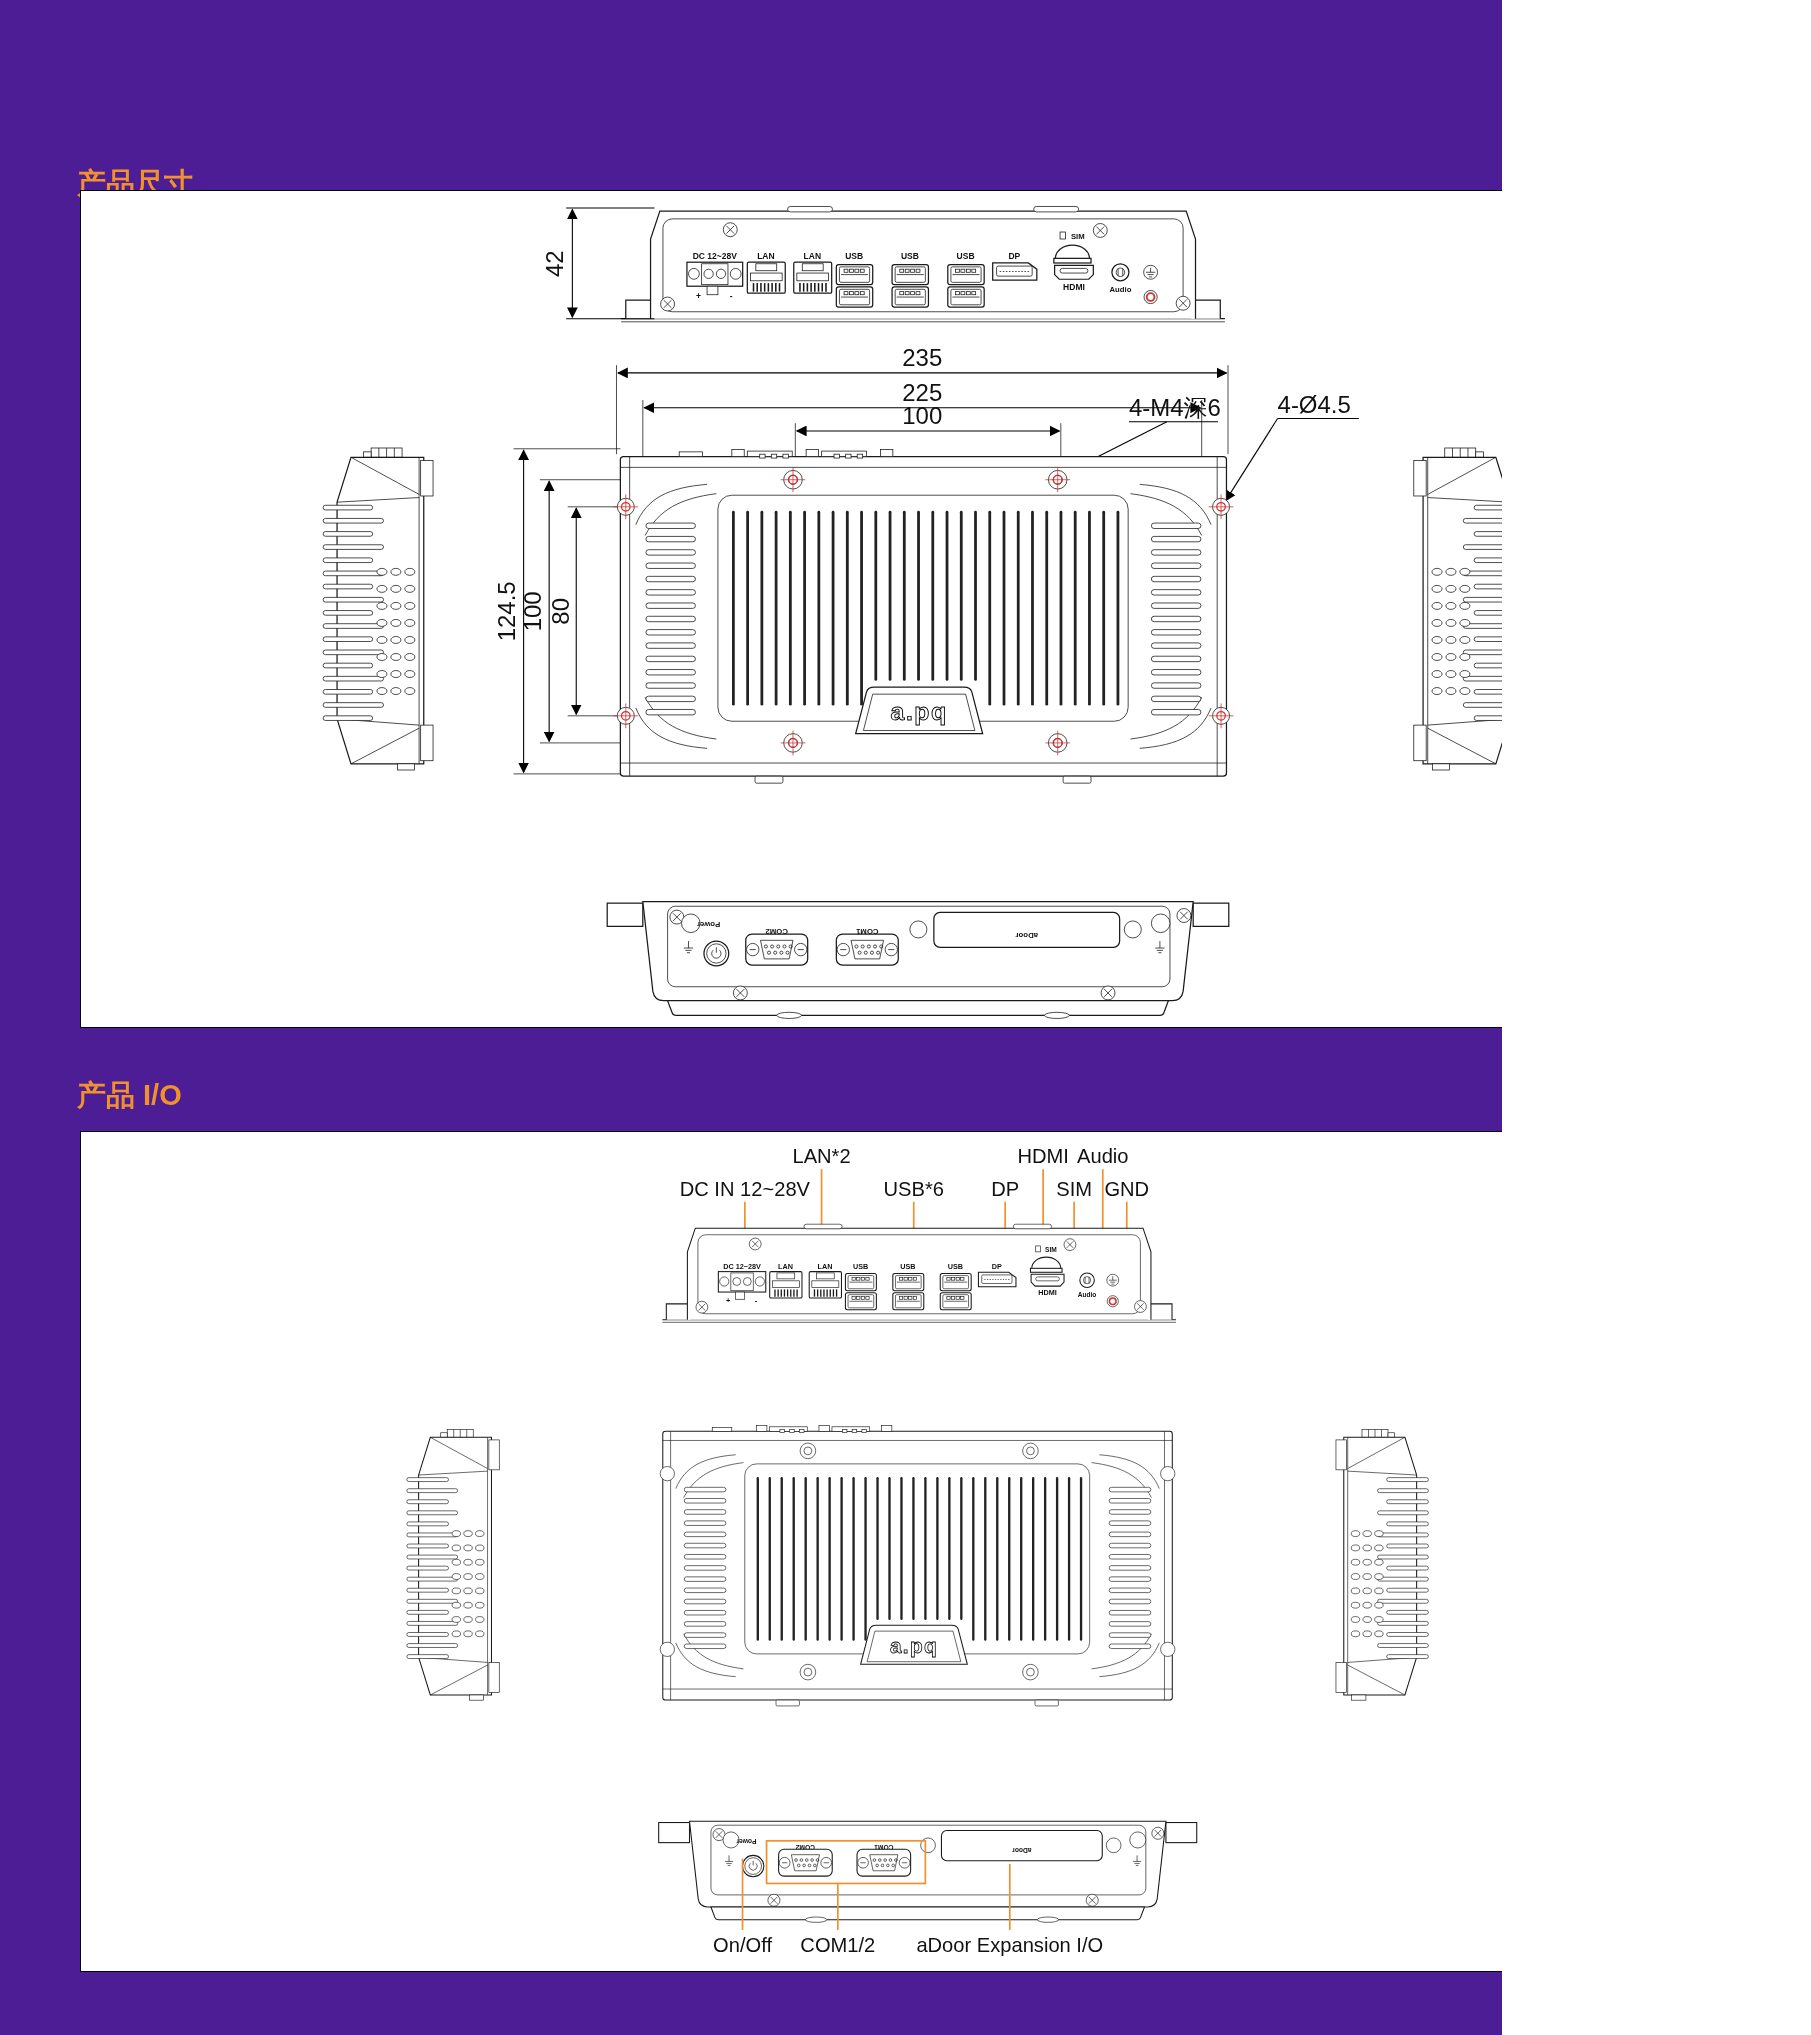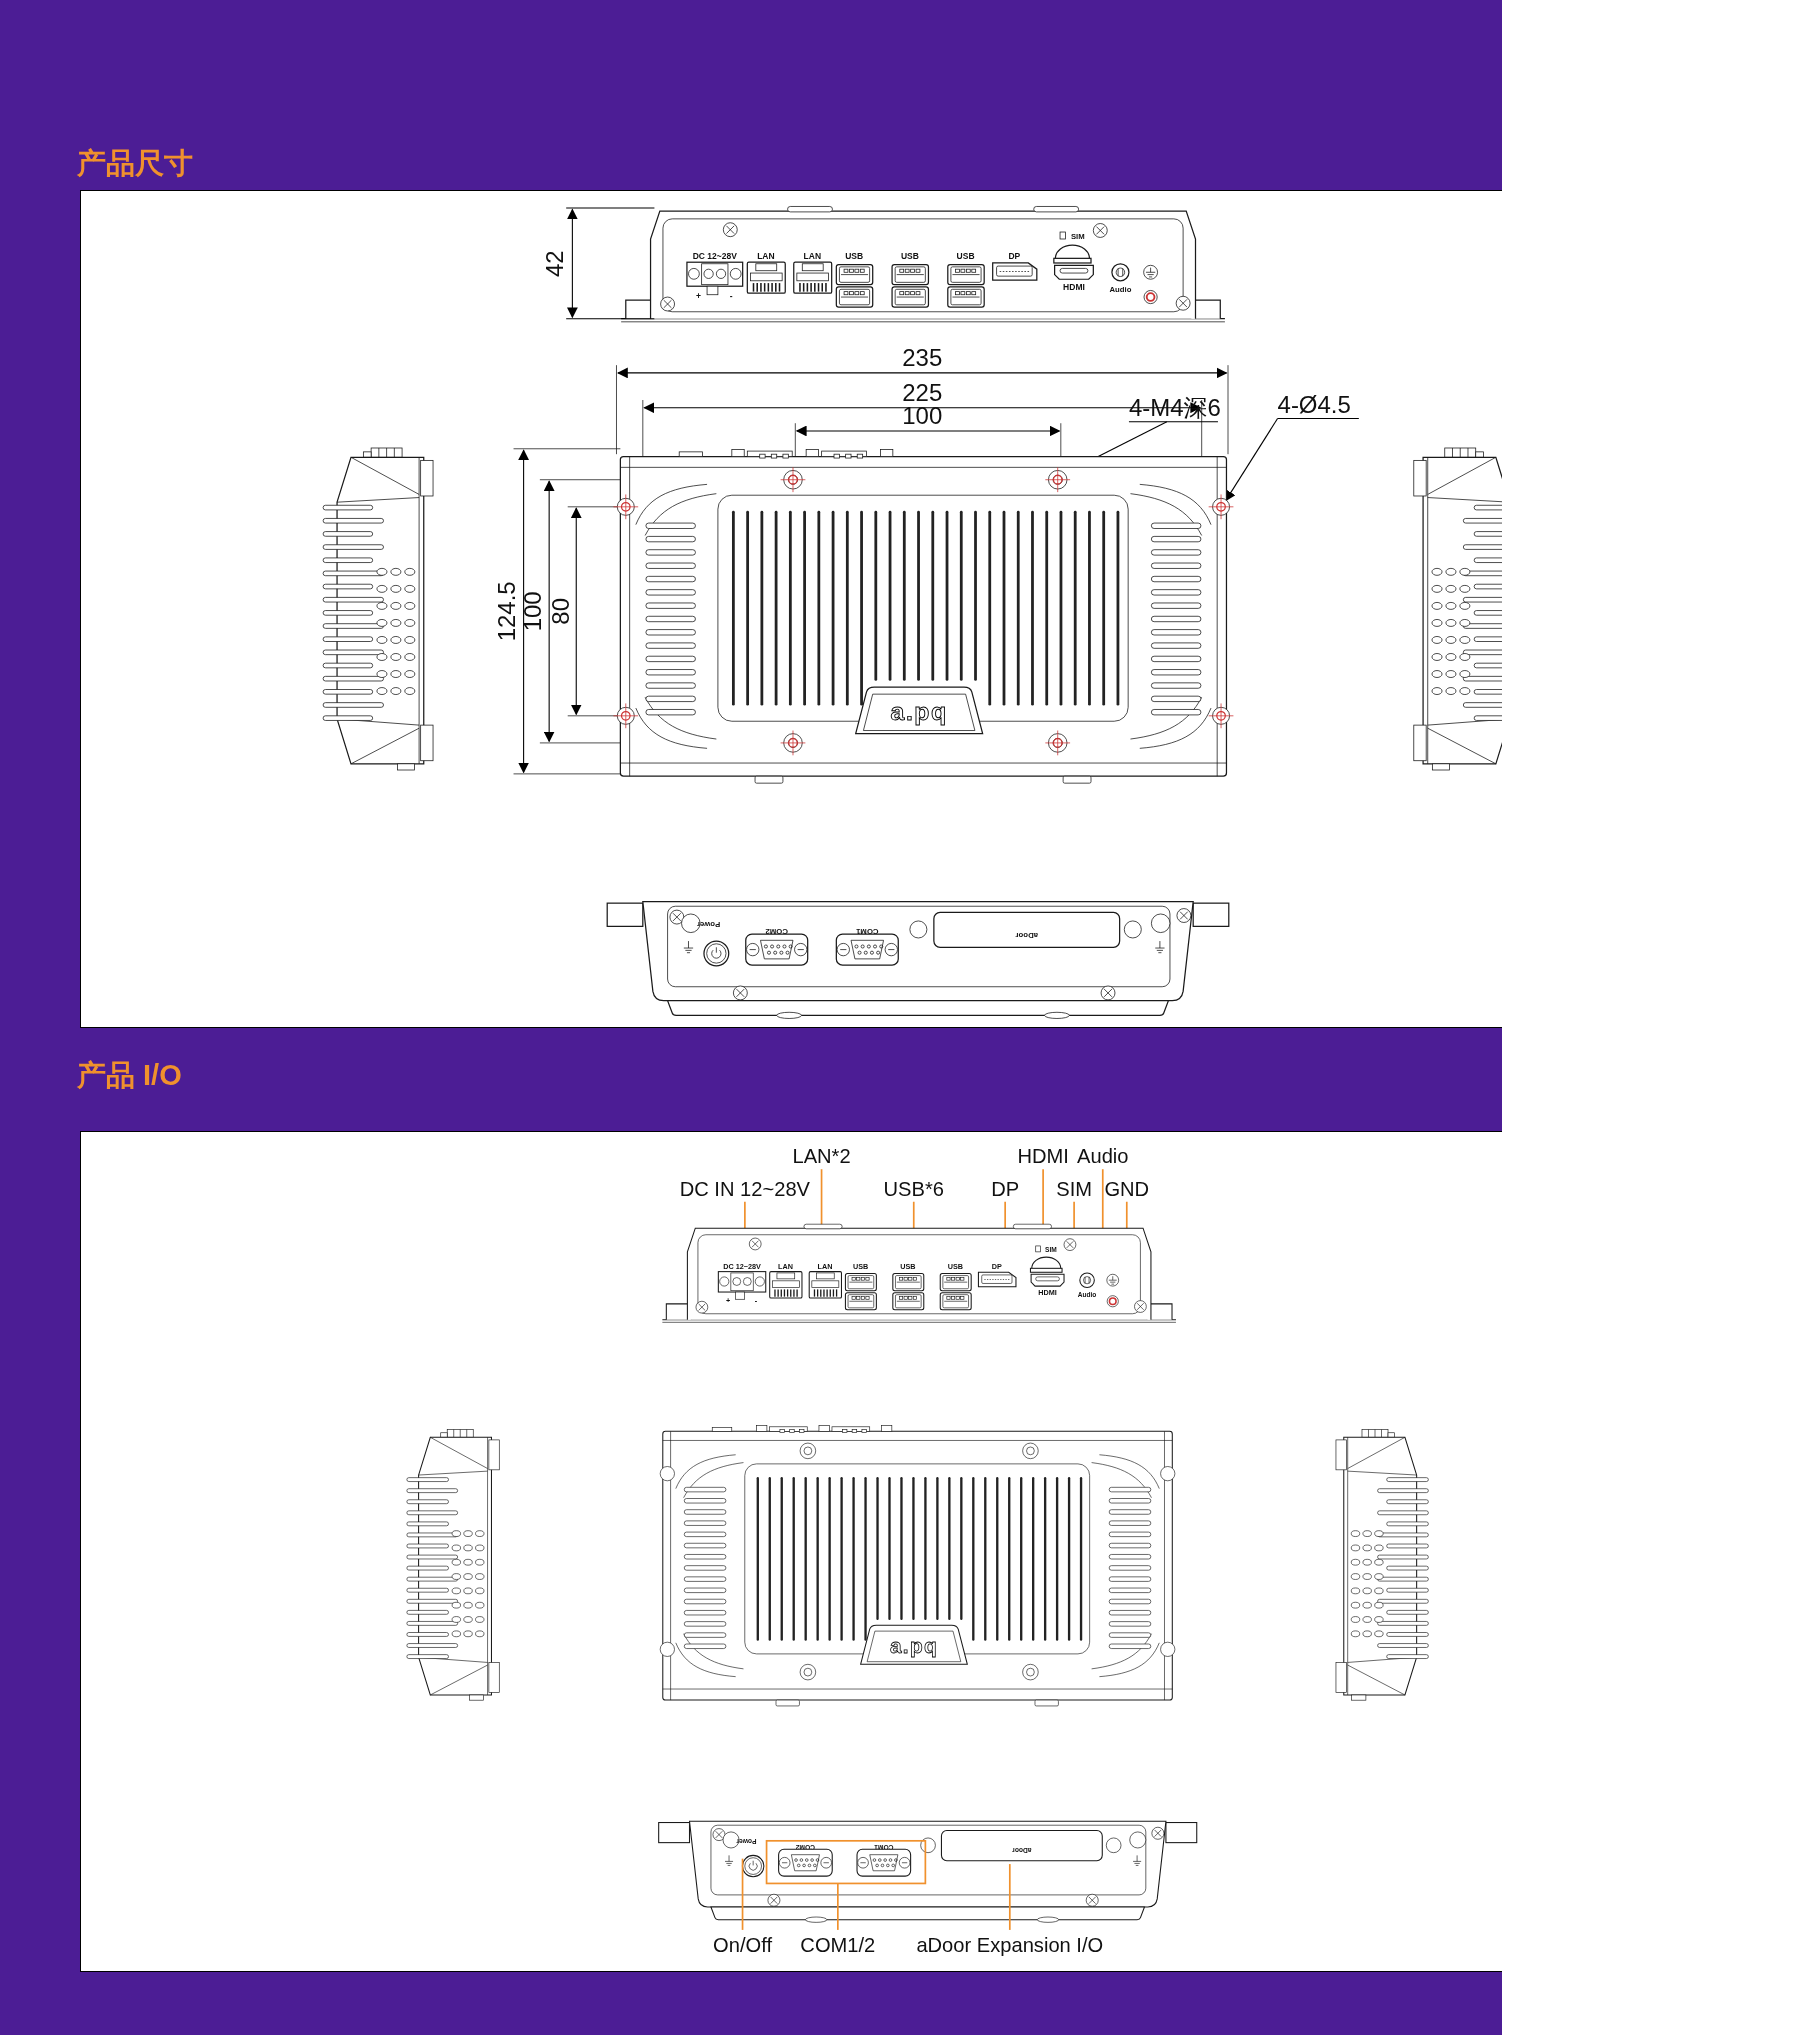--- a/index.html
+++ b/index.html
@@ -1,21 +1,21 @@
 <!DOCTYPE html>
 <html style="font-size:12.4px"><head>
 <meta charset="utf-8">
 <style>
   html,body{margin:0;padding:0;background:#fff;}
   #page{position:relative;width:1502px;height:2035px;background:#4c1d95;
         font-family:"Liberation Sans",sans-serif;overflow:hidden;}
   .logo{position:absolute;left:1626px;top:18px;width:124px;height:103px;
         background:#F0912D;color:#fff;display:flex;align-items:center;justify-content:center;
         font-weight:bold;font-size:40px;letter-spacing:0.8px;}
-  .sec-title{position:absolute;left:77px;color:#F0912D;font-weight:bold;font-size:29px;}
+  .sec-title{position:absolute;left:77px;color:#F0912D;font-weight:bold;font-size:29px;margin-top:20px;}
   #title1{top:144px;}
   #title2{top:1056px;}
   .sec-box{position:absolute;left:80px;width:1650px;border:1.5px solid #000;background:#fff;}
   #box1{top:190px;height:836px;}
   #box2{top:1131px;height:839px;}
   svg{display:block;}
   svg text{font-family:"Liberation Sans",sans-serif;fill:#111;}
   .ln{stroke:#1a1a1a;stroke-width:1.6;fill:none;}
   .lnf{stroke:#1a1a1a;stroke-width:1.6;fill:#fff;}
   .thin{stroke:#1a1a1a;stroke-width:1;fill:none;}

